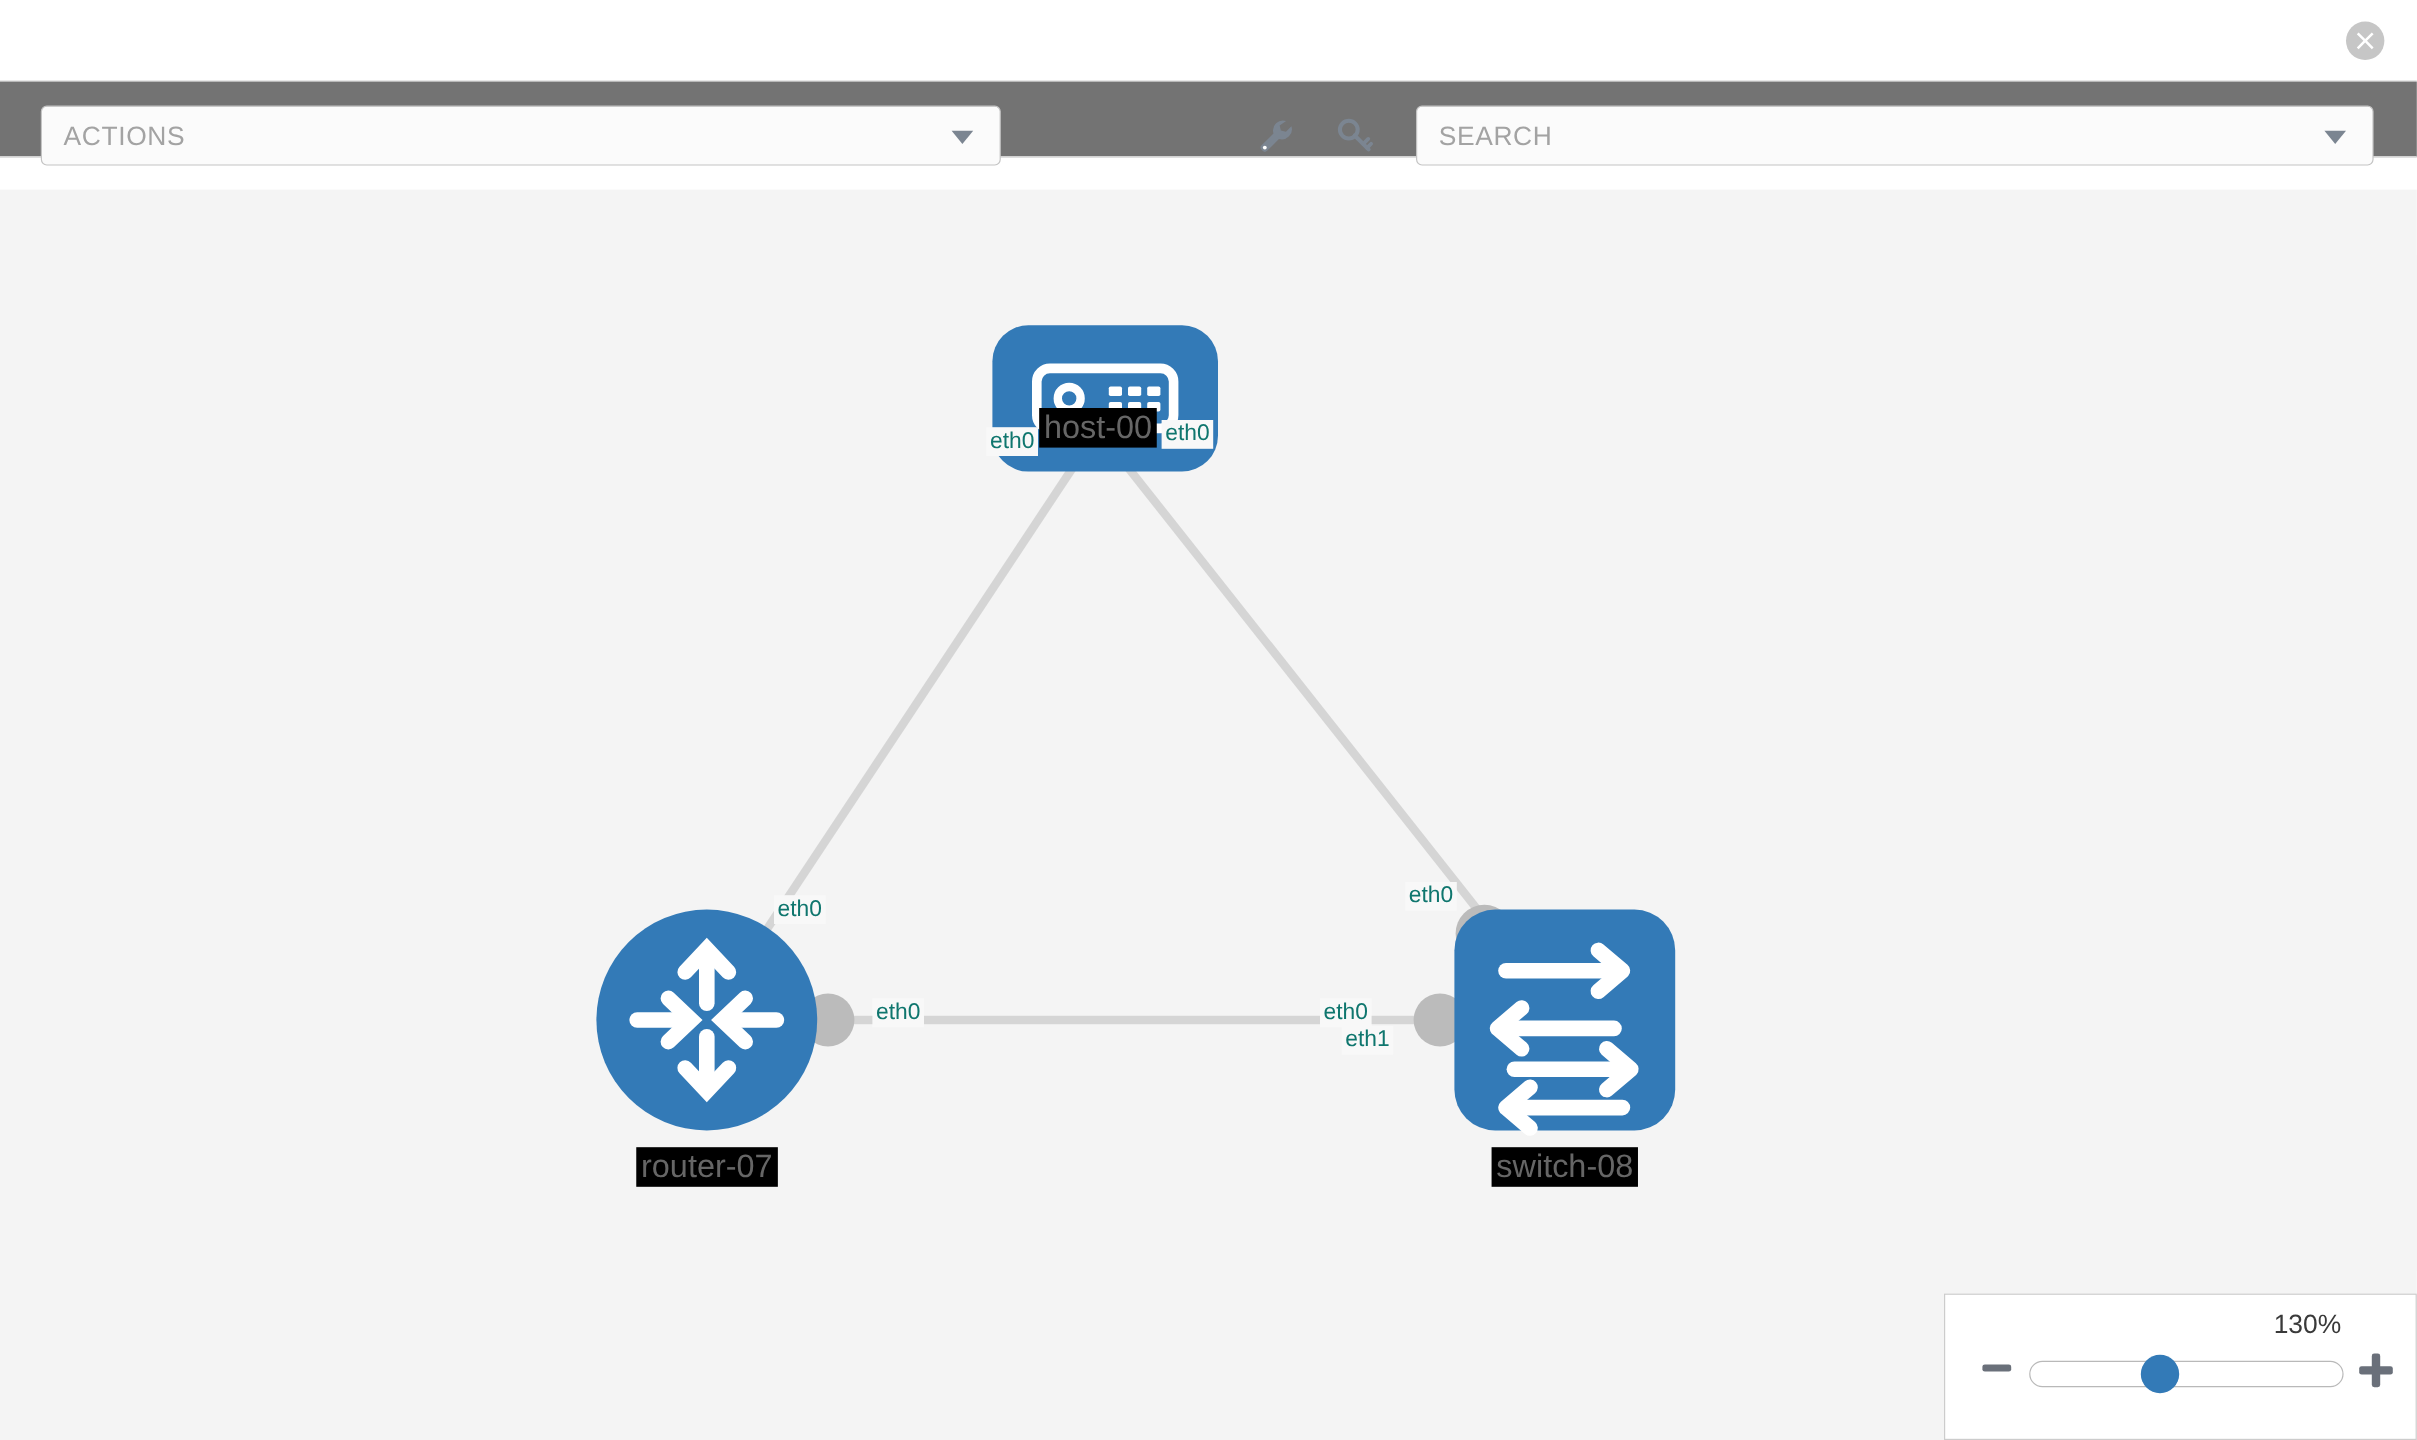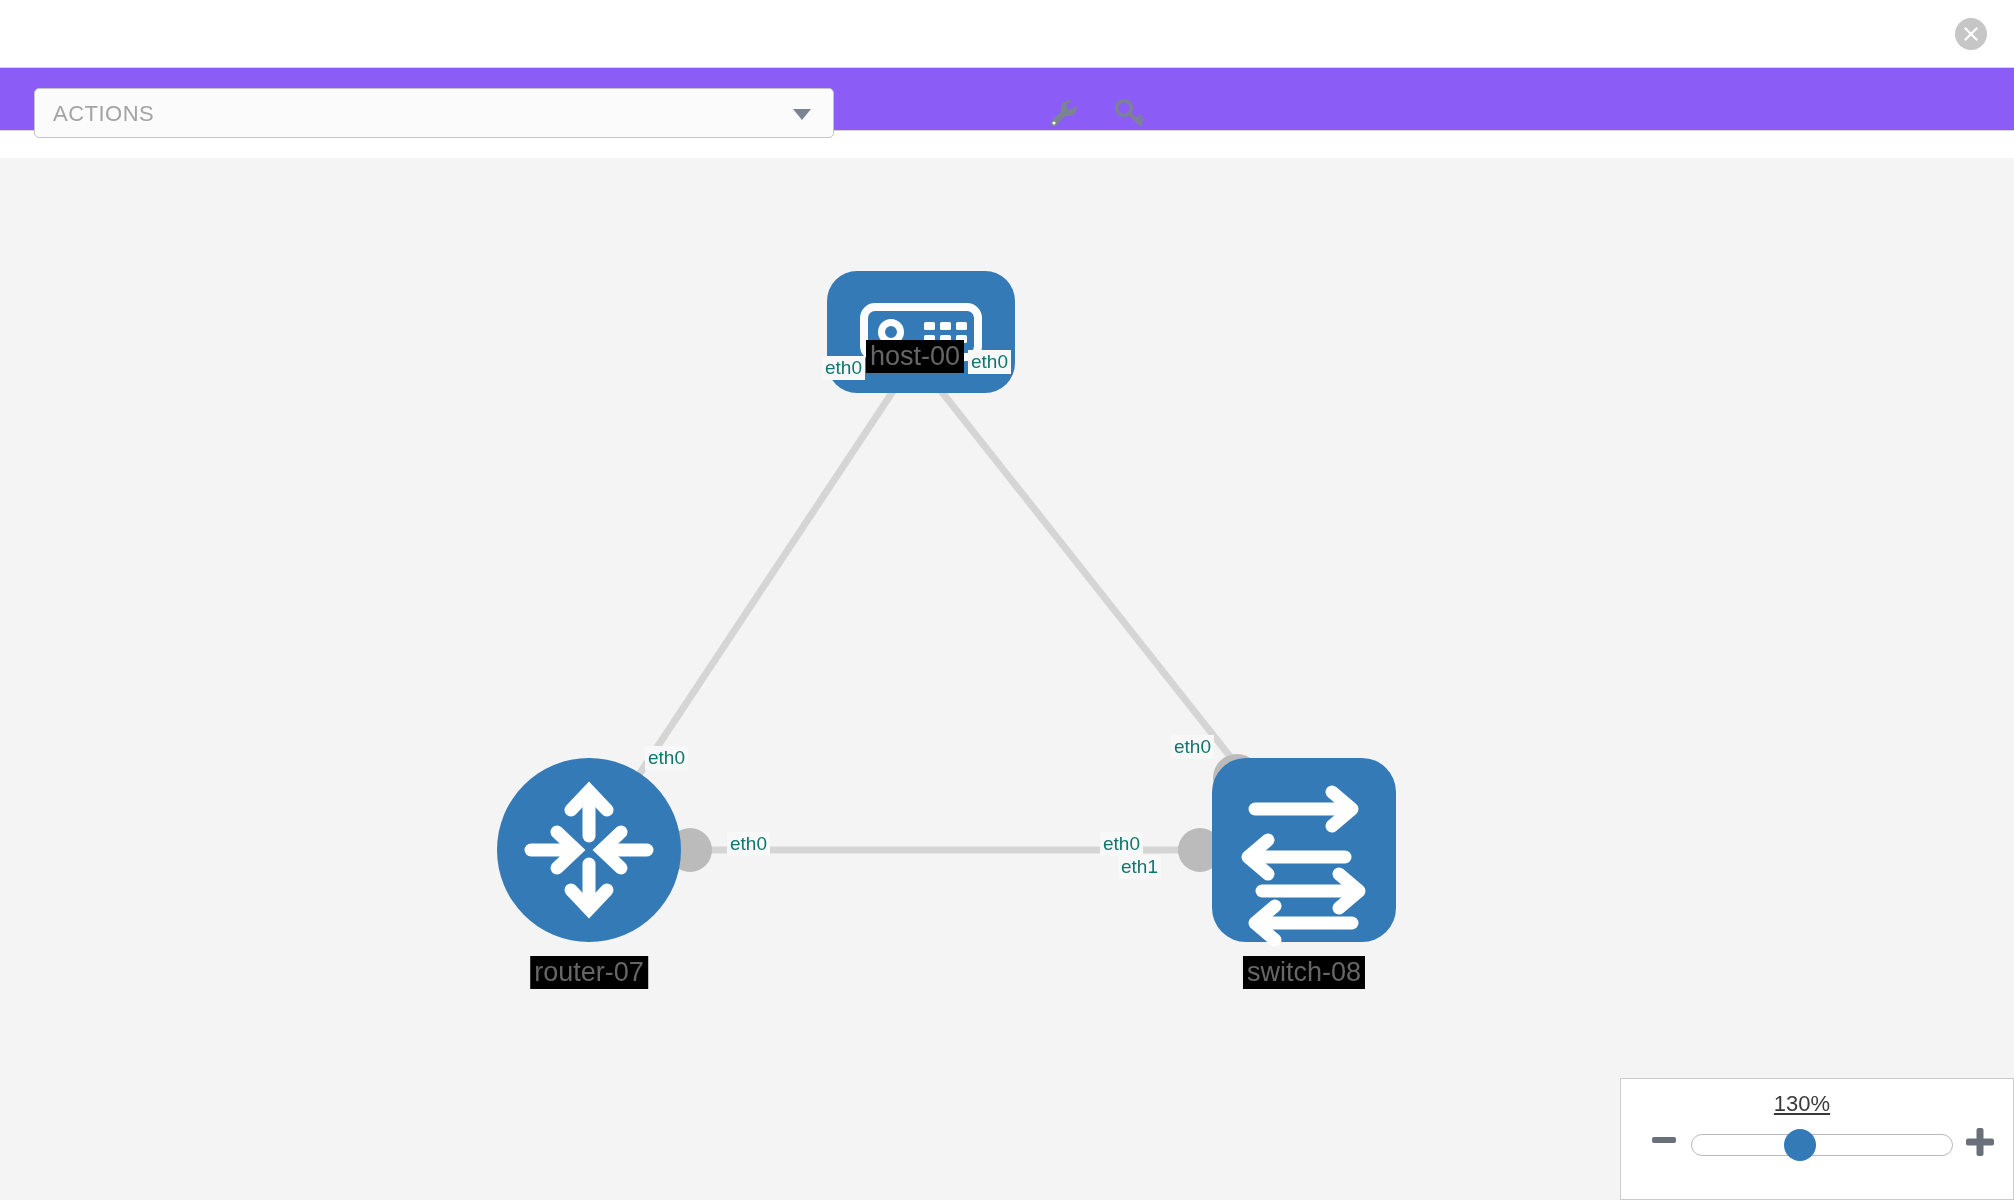--- a/index.html
+++ b/index.html
@@ -41,21 +41,21 @@
     cursor: pointer;
   }
   .close-btn svg { display: block; }
 
   
   .toolbar {
     position: absolute;
     left: 0; top: 68px;
     width: 2014px;
     height: 63px;
-    background: #8b5cf6;
+    background: #737373;
     border-bottom: 1px solid #d2d2d2;
     padding-left: 24px;
   }
   .actions-select {
     position: absolute;
     left: 34px;
     top: 20px;
     width: 800px;
     height: 50px;
     background: #fbfbfb;
@@ -146,26 +146,25 @@
     left: 1620px;
     top: 1078px;
     width: 394px;
     height: 122px;
     background: #ffffff;
     border: 1px solid #cccccc;
   }
   .zoom-value {
     position: absolute;
     top: 12px;
-    left: 16px;
+    left: 0;
     width: 330px;
-    text-align: center;
+    text-align: right;
     font-size: 22px;
     color: #3a3a3a;
-    text-decoration: underline;
   }
   .zoom-minus, .zoom-plus {
     position: absolute;
     top: 48px;
     cursor: pointer;
     color: #6a707a;
   }
   .zoom-minus { left: 30px; width: 26px; height: 26px; }
   .zoom-plus  { left: 344px; width: 30px; height: 30px; }
   .zoom-track {
@@ -217,20 +216,24 @@
 
   <div class="tool-icon key">
     <svg width="34" height="34" viewBox="0 0 34 34">
       <circle cx="12" cy="12" r="7.4" fill="none" stroke="#7b8591" stroke-width="3.4"></circle>
       <path d="M16.9 16.9 L28.5 28.5" stroke="#7b8591" stroke-width="3.4" stroke-linecap="round"></path>
       <path d="M24 24 L28.2 19.8" stroke="#7b8591" stroke-width="3.2" stroke-linecap="round"></path>
       <path d="M27.2 27.2 L30.6 23.8" stroke="#7b8591" stroke-width="3.2" stroke-linecap="round"></path>
     </svg>
   </div>
 
+  <div class="search-box">
+    <span class="placeholder">SEARCH</span>
+    <span class="caret"></span>
+  </div>
 </div>
 
 <div class="canvas">
 
   <svg class="topology-svg" width="2014" height="1042">
 
     <g>
       <line x1="915" y1="200" x2="589" y2="692" stroke="#d5d5d5" stroke-width="7"></line>
       <line x1="915" y1="200" x2="1304" y2="692" stroke="#d5d5d5" stroke-width="7"></line>
       <line x1="589" y1="692" x2="1304" y2="692" stroke="#d5d5d5" stroke-width="7"></line>

